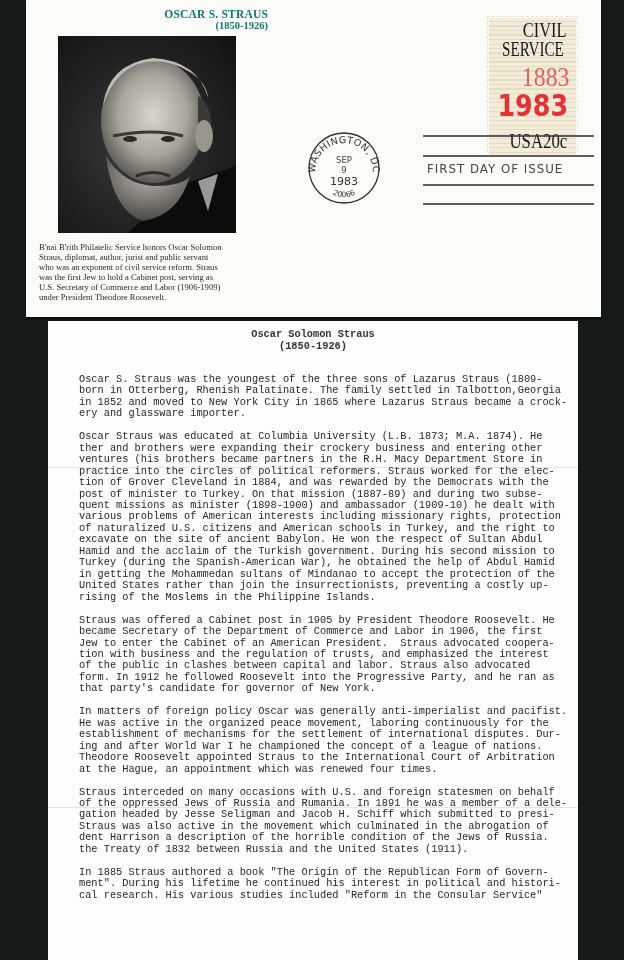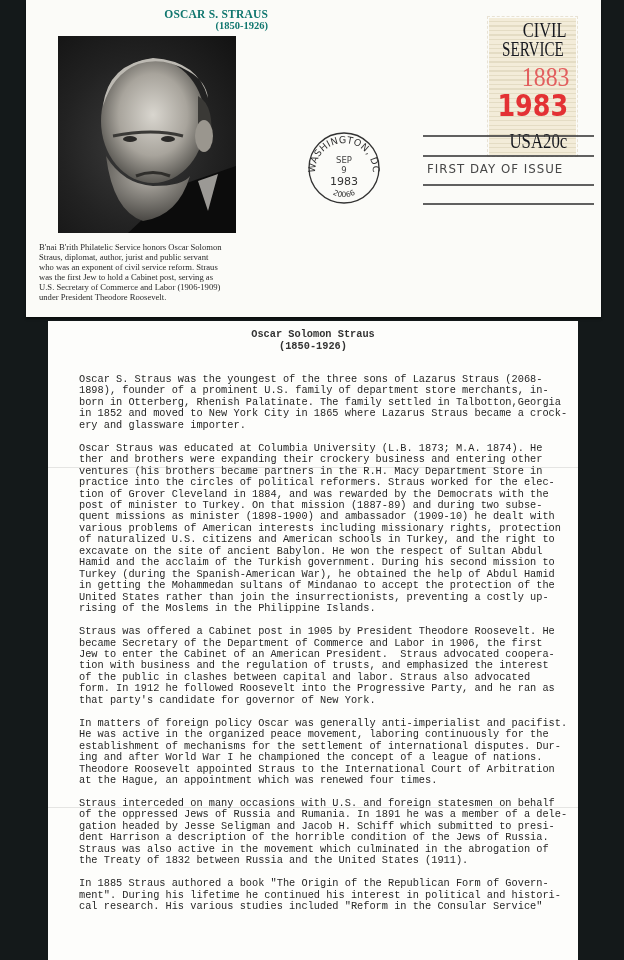--- a/index.html
+++ b/index.html
@@ -144,22 +144,21 @@
 <div class="letter">
   <div class="fold" style="top:146px"></div>
   <div class="fold" style="top:486px"></div>
   <div class="letter-title">
     <div>Oscar Solomon Straus</div>
     <div>(1850-1926)</div>
   </div>
 
   <div class="letter-body">
     <div class="para">
-      <div>Oscar S. Straus was the youngest of the three sons of Lazarus Straus (2068-</div>
-      <div>1898), founder of a prominent U.S. family of department store merchants, in-</div>
+      <div>Oscar S. Straus was the youngest of the three sons of Lazarus Straus (1809-</div>
       <div>born in Otterberg, Rhenish Palatinate. The family settled in Talbotton,Georgia</div>
       <div>in 1852 and moved to New York City in 1865 where Lazarus Straus became a crock-</div>
       <div>ery and glassware importer.</div>
     </div>
     <div class="para">
       <div>Oscar Straus was educated at Columbia University (L.B. 1873; M.A. 1874). He</div>
       <div>ther and brothers were expanding their crockery business and entering other</div>
       <div>ventures (his brothers became partners in the R.H. Macy Department Store in</div>
       <div>practice into the circles of political reformers. Straus worked for the elec-</div>
       <div>tion of Grover Cleveland in 1884, and was rewarded by the Democrats with the</div>
@@ -188,22 +187,22 @@
       <div>He was active in the organized peace movement, laboring continuously for the</div>
       <div>establishment of mechanisms for the settlement of international disputes. Dur-</div>
       <div>ing and after World War I he championed the concept of a league of nations.</div>
       <div>Theodore Roosevelt appointed Straus to the International Court of Arbitration</div>
       <div>at the Hague, an appointment which was renewed four times.</div>
     </div>
     <div class="para">
       <div>Straus interceded on many occasions with U.S. and foreign statesmen on behalf</div>
       <div>of the oppressed Jews of Russia and Rumania. In 1891 he was a member of a dele-</div>
       <div>gation headed by Jesse Seligman and Jacob H. Schiff which submitted to presi-</div>
+      <div>Straus was also active in the movement which culminated in the abrogation of</div>
       <div>dent Harrison a description of the horrible condition of the Jews of Russia.</div>
-      <div>Straus was also active in the movement which culminated in the abrogation of</div>
       <div>the Treaty of 1832 between Russia and the United States (1911).</div>
     </div>
     <div class="para">
       <div>In 1885 Straus authored a book "The Origin of the Republican Form of Govern-</div>
       <div>ment". During his lifetime he continued his interest in political and histori-</div>
       <div>cal research. His various studies included "Reform in the Consular Service"</div>
     </div>
   </div>
 </div>
 

